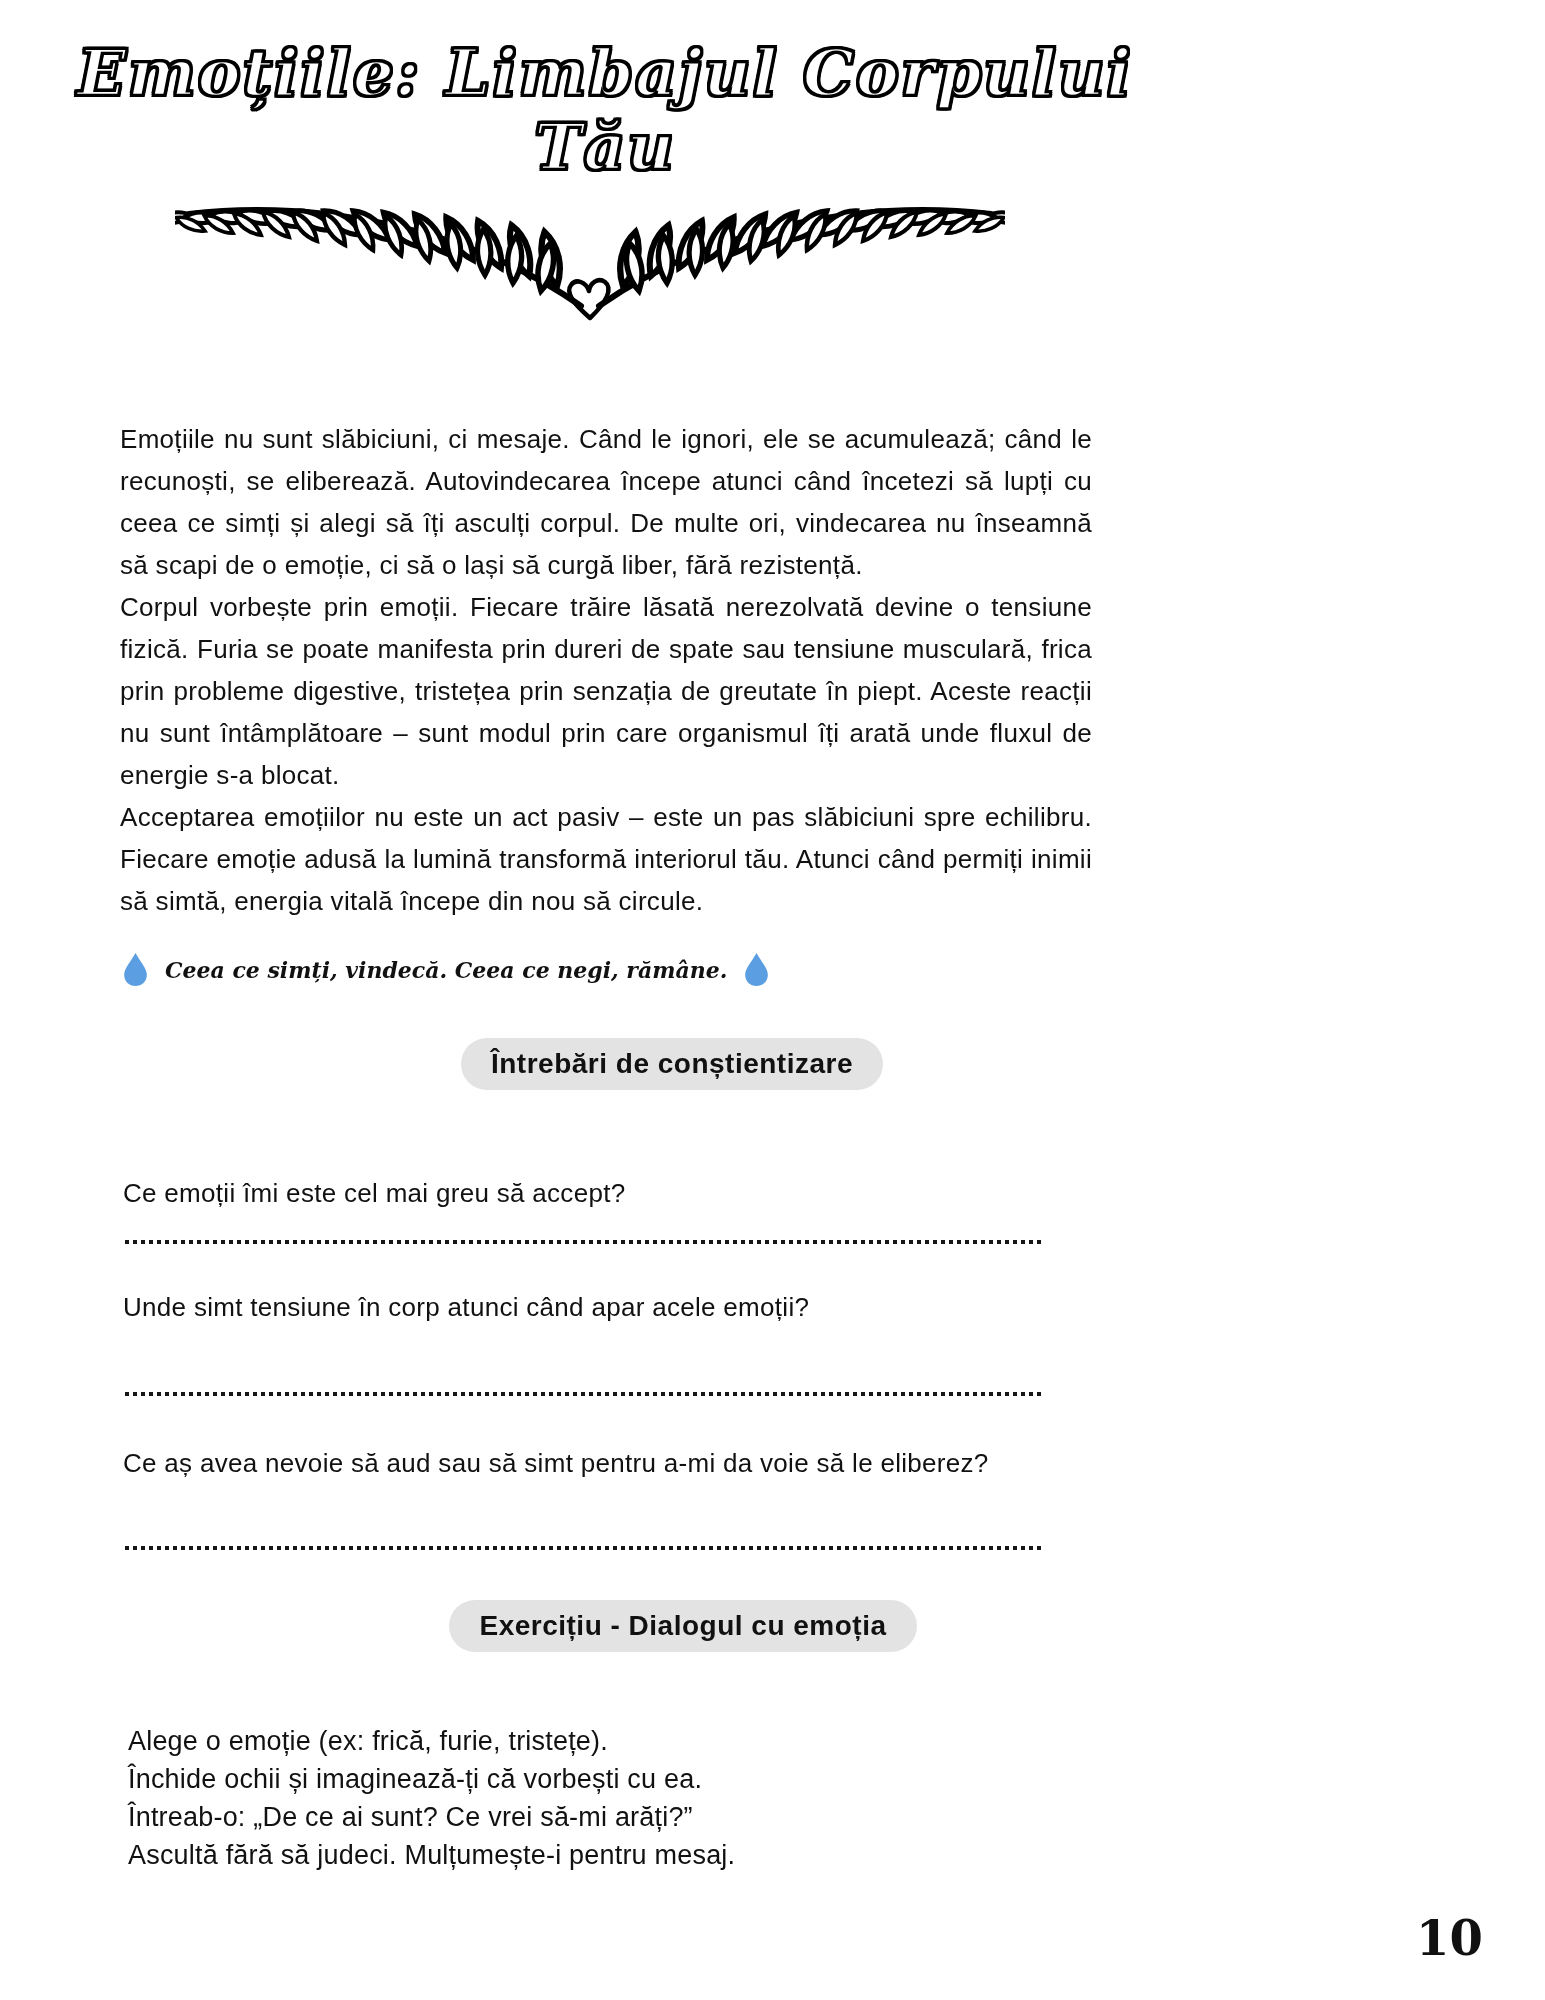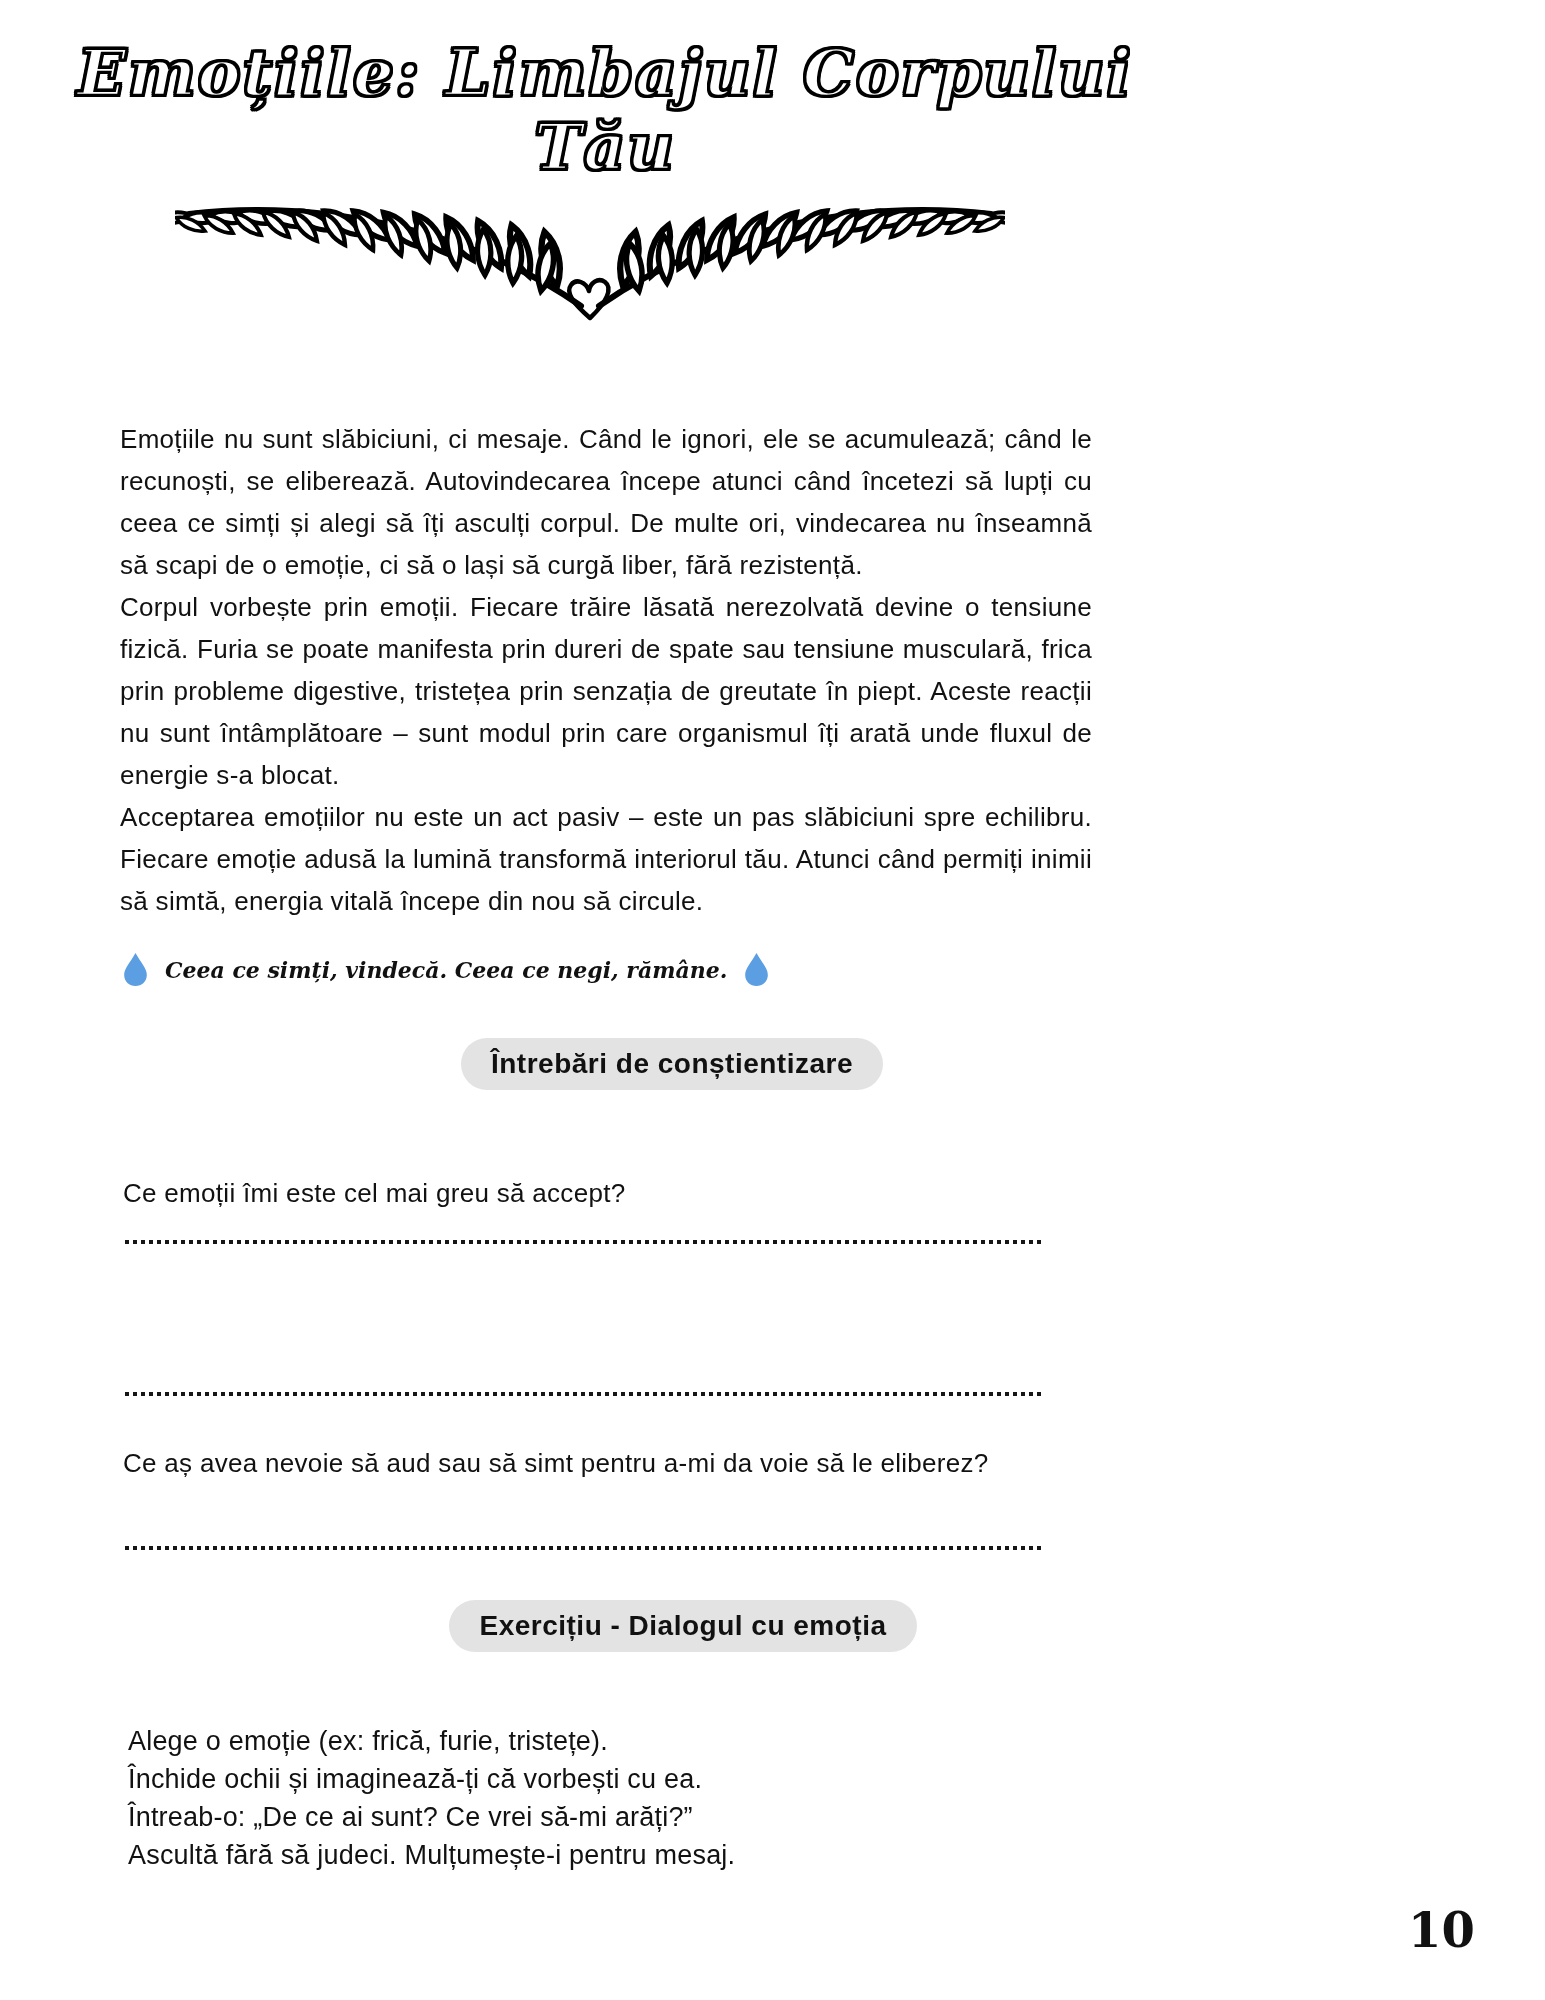--- a/index.html
+++ b/index.html
@@ -65,21 +65,21 @@
     position:absolute;left:125px;width:920px;height:4px;
     background:repeating-linear-gradient(90deg,#161616 0 4px,transparent 4px 8px);
   }
   .l1{top:1240px;} .l2{top:1392px;} .l3{top:1546px;}
   .steps{
     position:absolute;top:1722px;left:128px;
     font-size:27px;line-height:38px;font-weight:300;letter-spacing:0.2px;
   }
   .steps p{margin:0;white-space:nowrap;}
   .page-number{
-    position:absolute;top:1902px;left:1408px;margin:0;
+    position:absolute;top:1902px;left:1408px;margin:8px;
     font-family:"DejaVu Serif",serif;
     font-weight:700;font-size:48px;
   }
 </style>
 </head>
 <body>
 
 <div class="page">
 
   <h1 class="title">Emoțiile: Limbajul Corpului Tău</h1>
@@ -146,20 +146,21 @@
     </span>
   </div>
 
   <div class="badge-row first">
     <span class="badge">Întrebări de conștientizare</span>
   </div>
 
   <p class="question q1">Ce emoții îmi este cel mai greu să accept?</p>
   <div class="dotted-line l1"></div>
 
+  <p class="question q2">Unde simt tensiune în corp atunci când apar acele emoții?</p>
   <div class="dotted-line l2"></div>
 
   <p class="question q3">Ce aș avea nevoie să aud sau să simt pentru a-mi da voie să le eliberez?</p>
   <div class="dotted-line l3"></div>
 
   <div class="badge-row second">
     <span class="badge">Exercițiu - Dialogul cu emoția</span>
   </div>
 
   <div class="steps">

